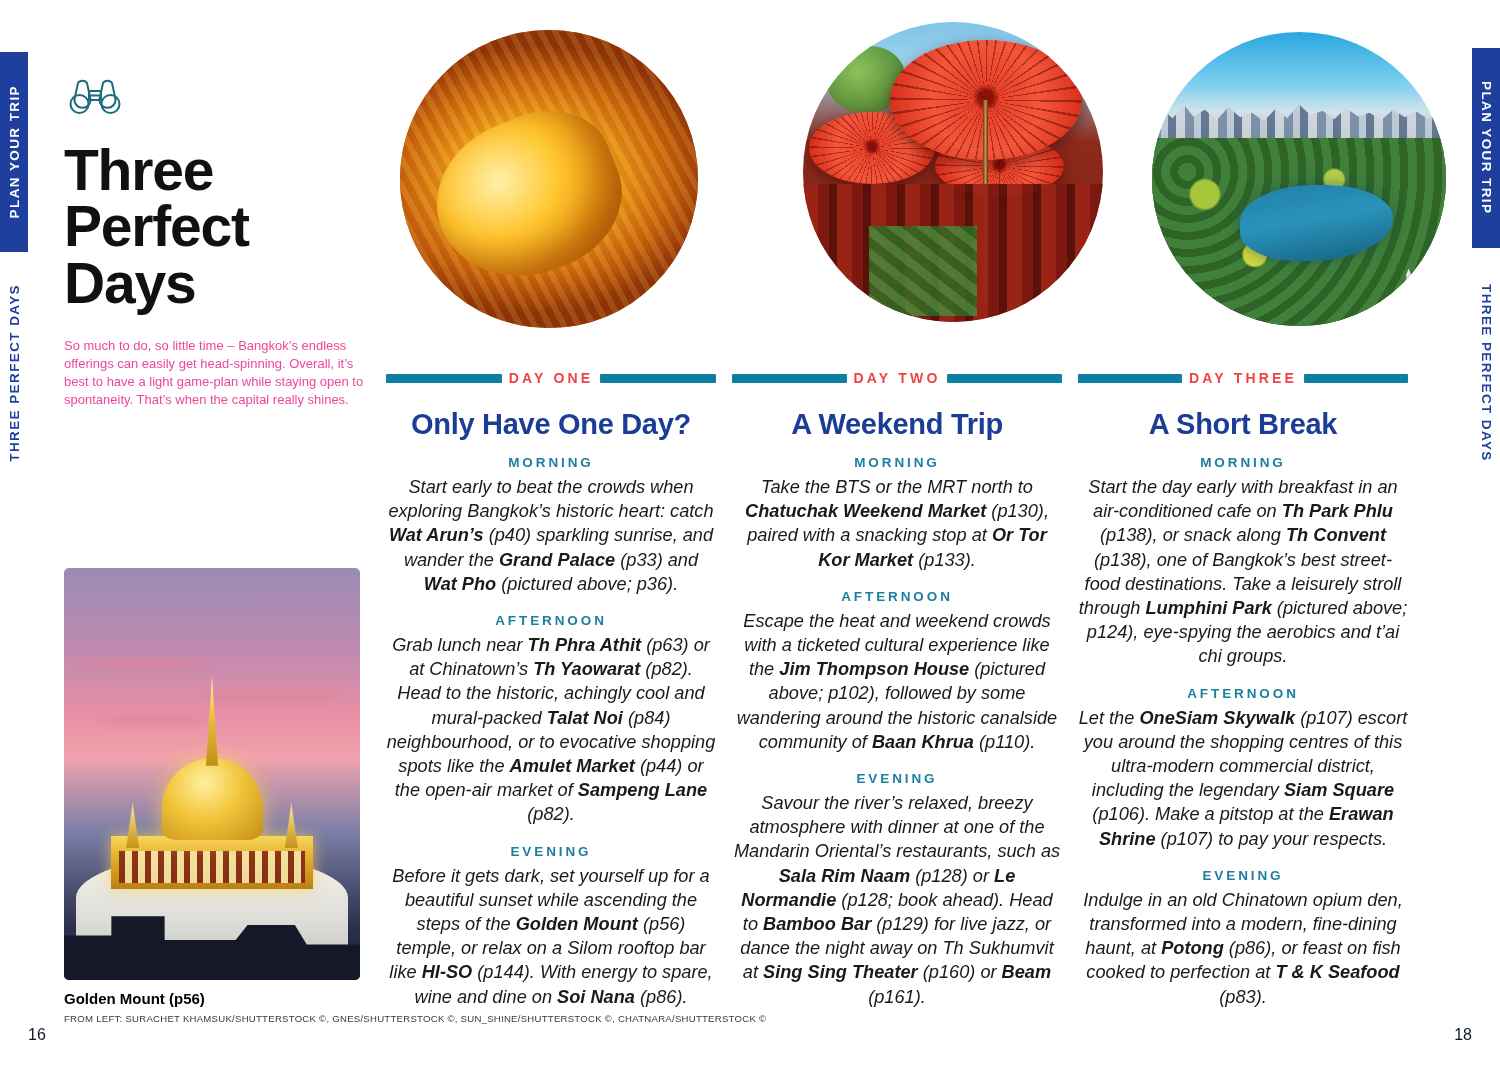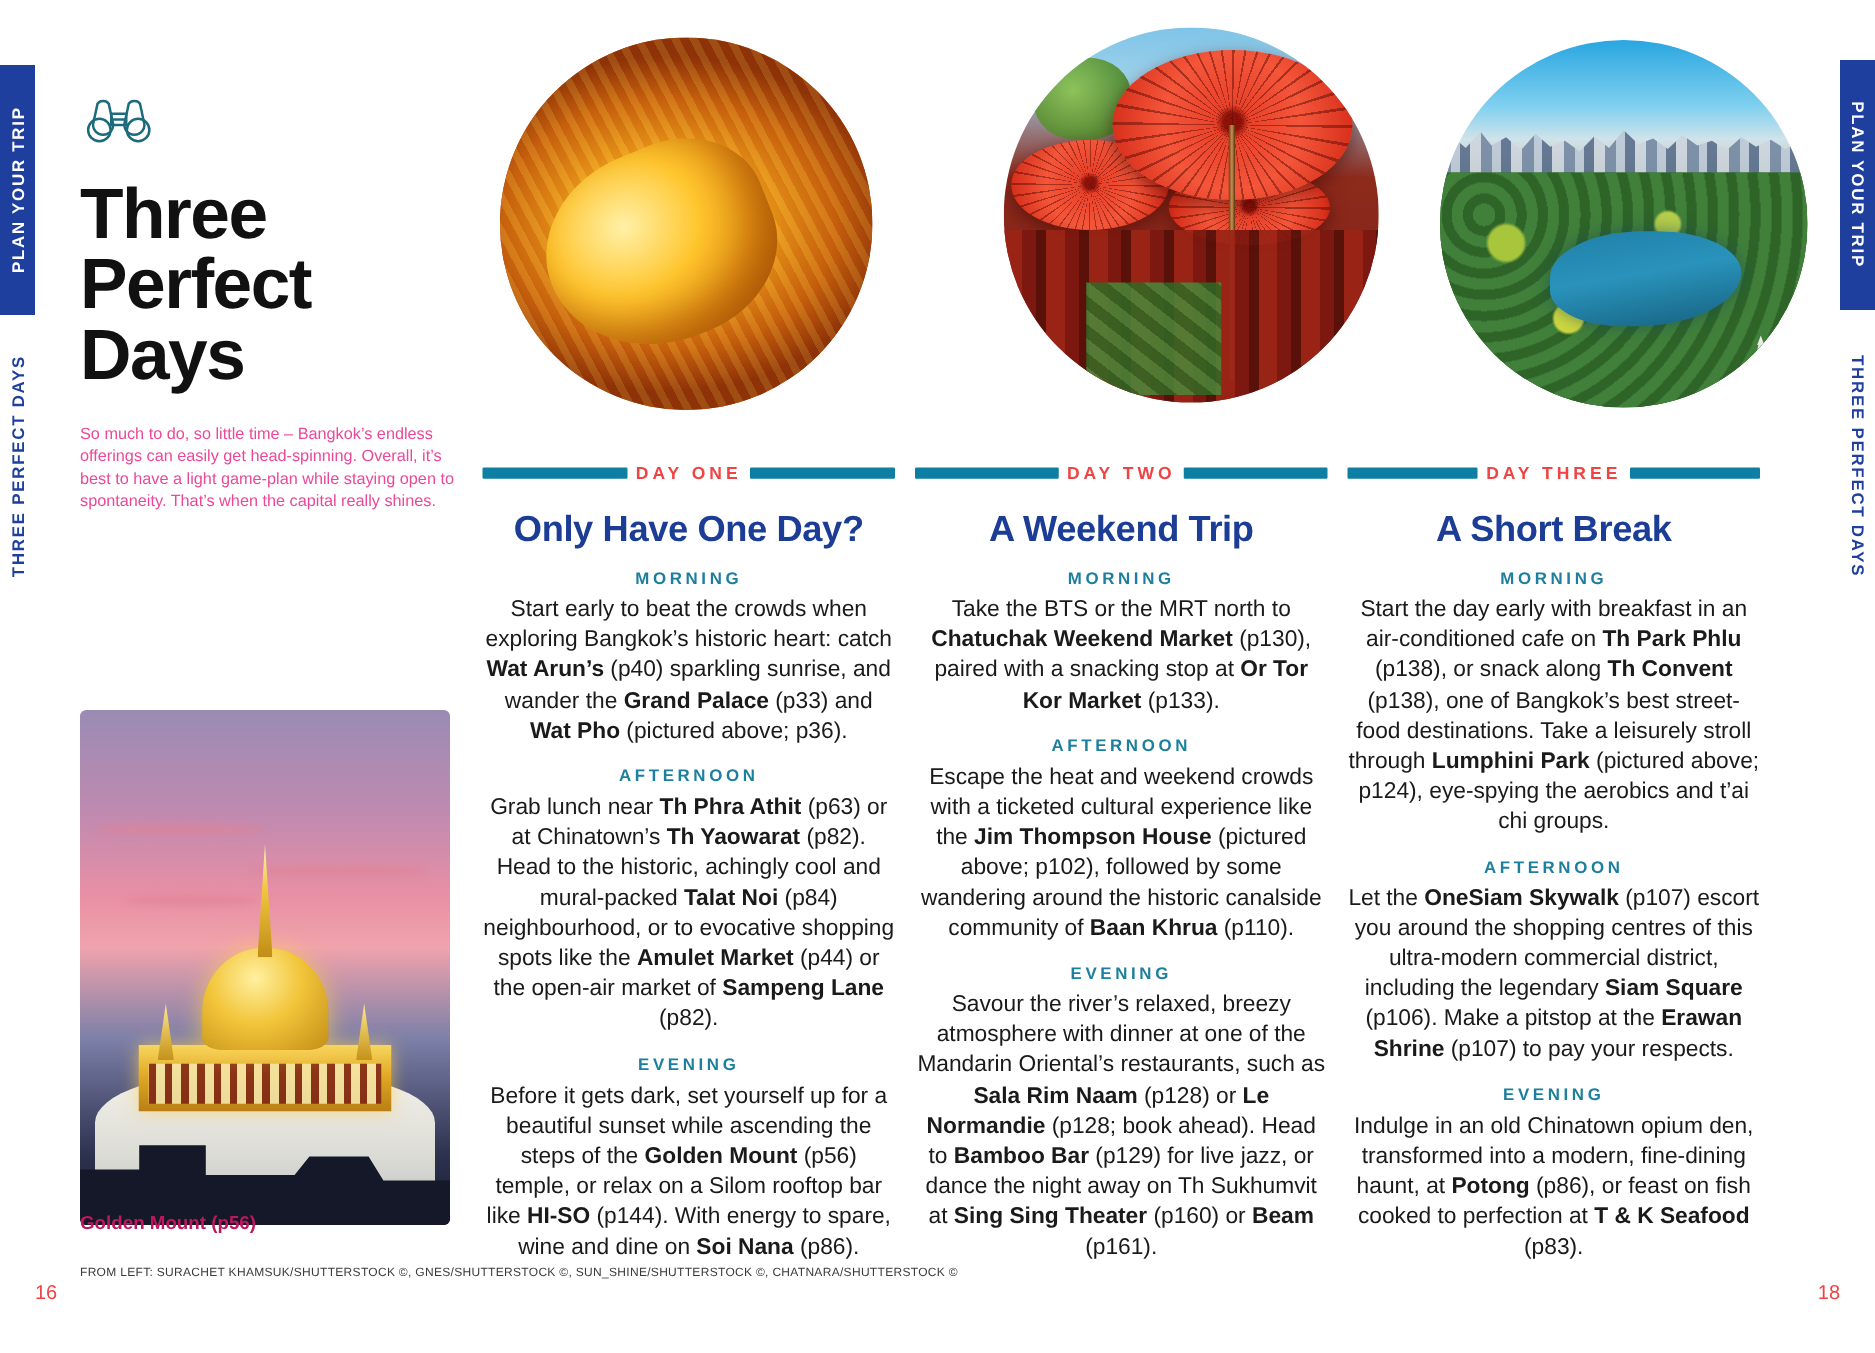--- a/index.html
+++ b/index.html
@@ -85,39 +85,39 @@
     left: 64px;
     top: 568px;
     width: 296px;
     height: 412px;
     border-radius: 5px;
     overflow: hidden;
   }
   .caption {
     position: absolute;
     left: 64px;
-    top: 970px;
+    top: 990px;
     font-size: 15px;
     font-weight: bold;
-    color: #be185d;
+    color: #000000;
   }
   .credits {
     position: absolute;
     left: 64px;
     top: 1013px;
     font-size: 9.6px;
     letter-spacing: 0.25px;
     color: #3a3a3a;
     white-space: nowrap;
   }
   .folio {
     position: absolute;
     bottom: 38px;
     font-size: 16px;
-    color: #ef4444;
+    color: #0f172a;
   }
   #folio-left  { left: 28px; }
   #folio-right { right: 28px; }
 
   
   .days {
     position: absolute;
     left: 386px;
     top: 370px;
     width: 1070px;
@@ -161,20 +161,21 @@
     color: #1c7f9e;
     text-align: center;
     margin-bottom: 5px;
   }
   .slot-body {
     font-size: 18.2px;
     line-height: 1.33;
     color: #1a1a1a;
     text-align: center;
     margin-bottom: 17px;
+    font-style: italic;
   }
   .slot-body b { font-weight: bold; }
 
   
   .circles {
     position: absolute;
     left: 386px;
     top: 8px;
     width: 1070px;
     height: 348px;

